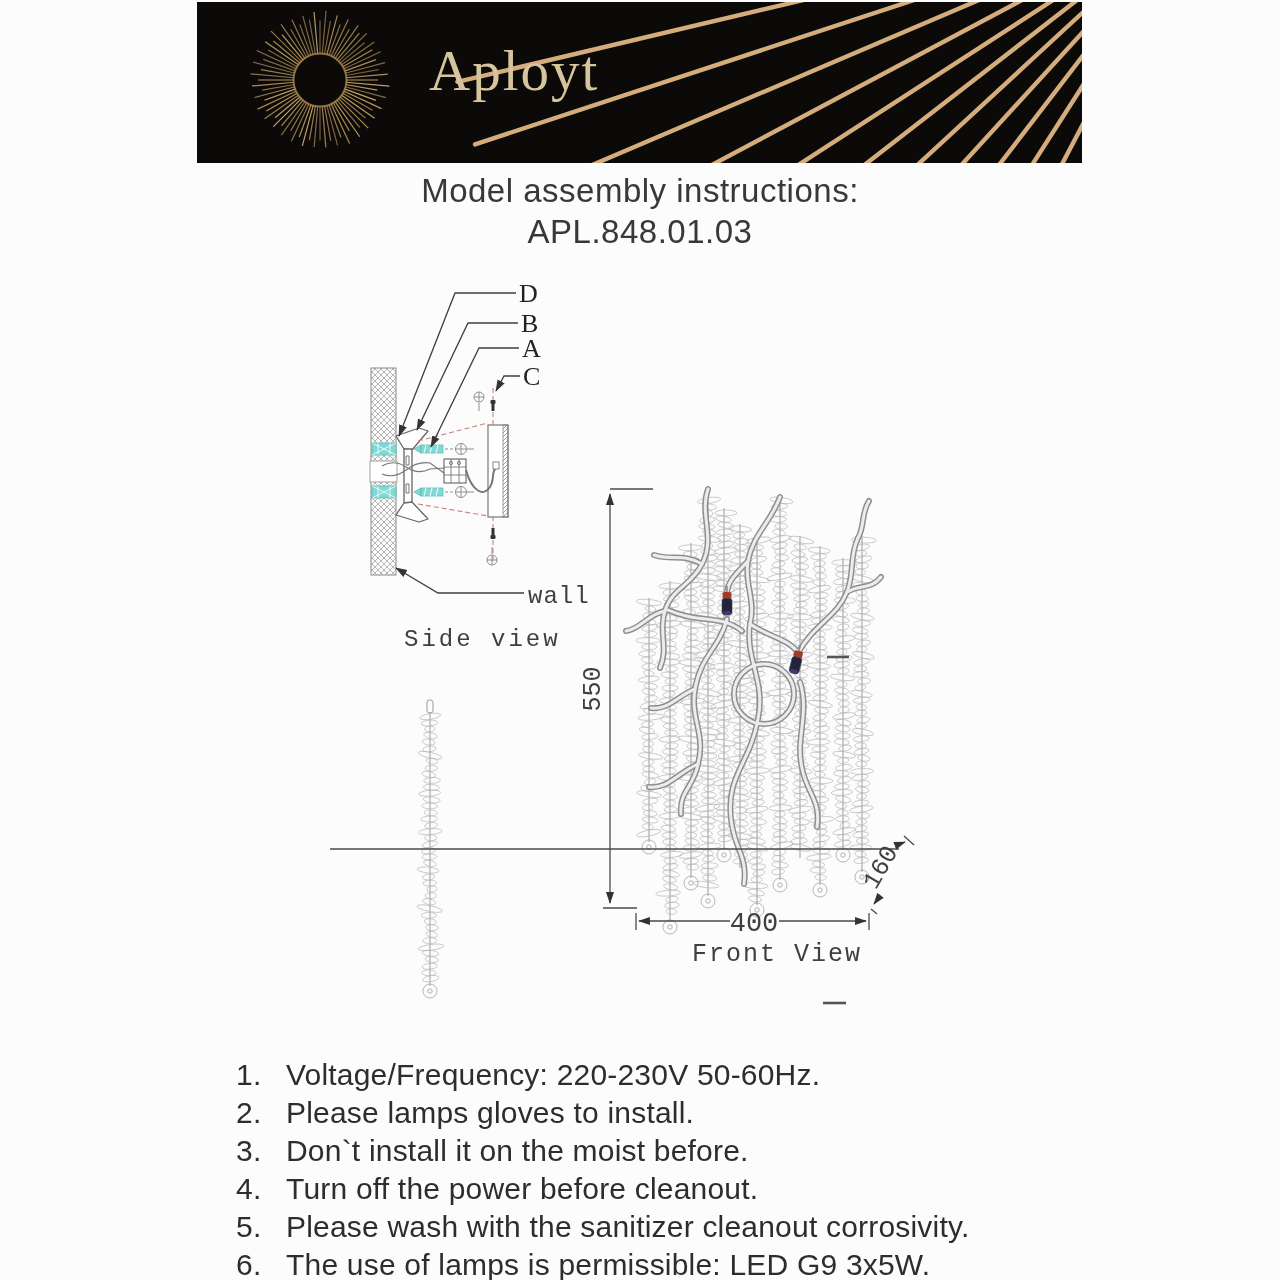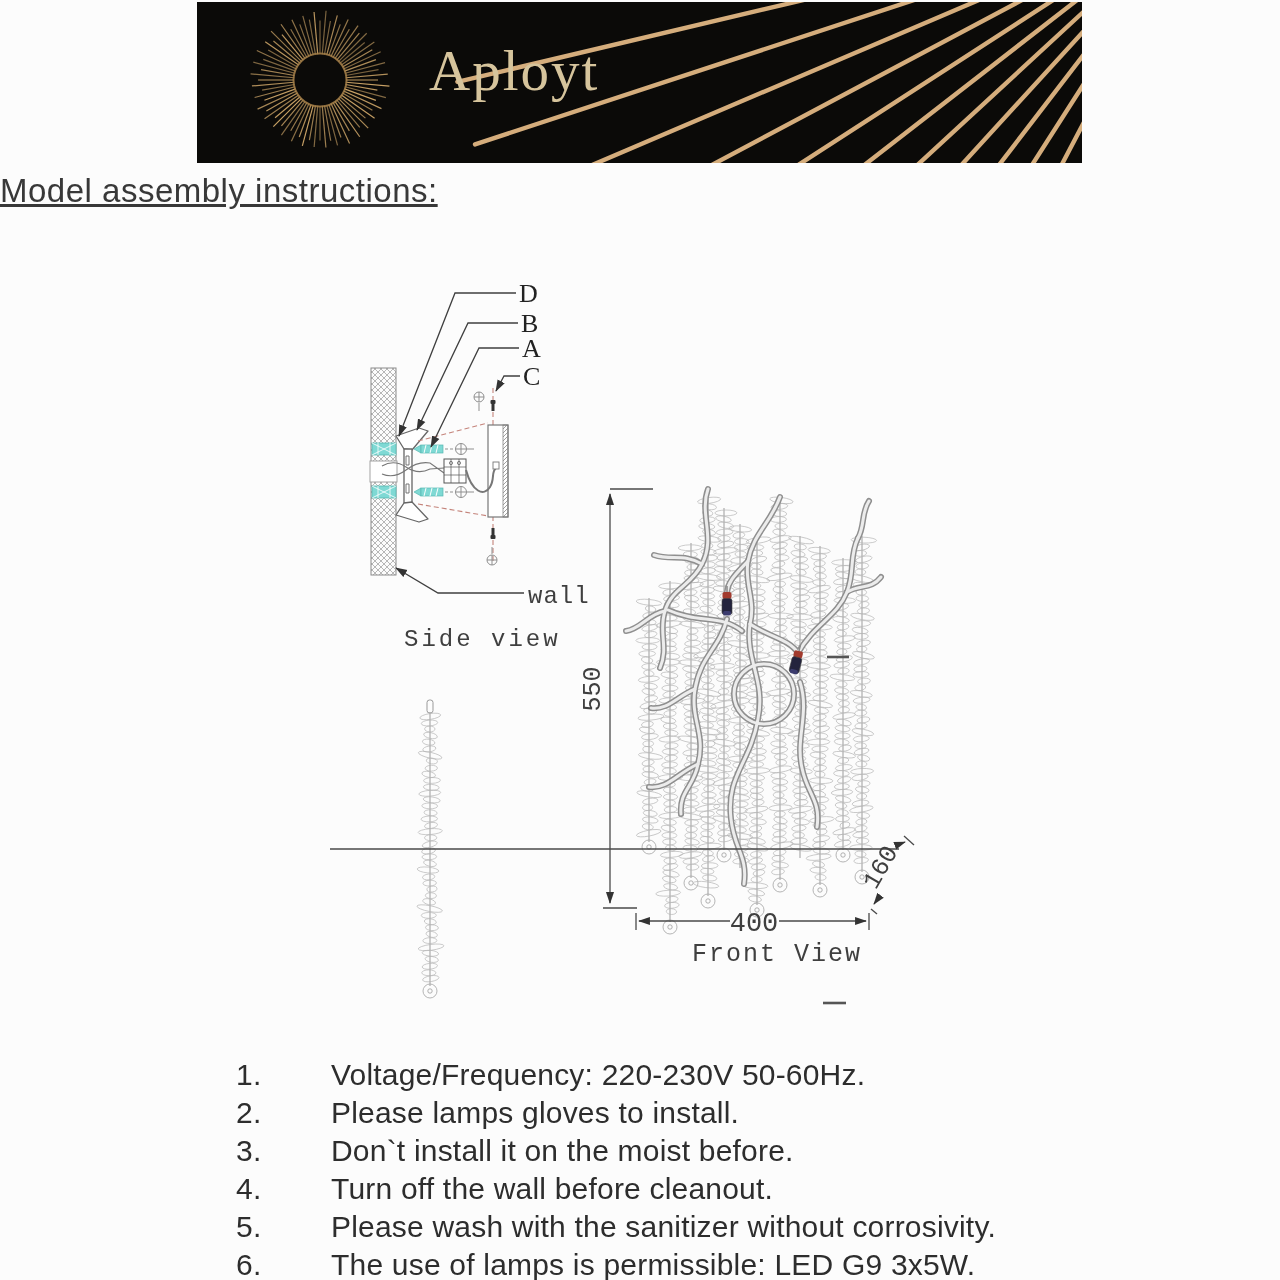--- a/index.html
+++ b/index.html
@@ -14,38 +14,38 @@
 
   
   .banner{position:absolute;left:197px;top:2px;width:885px;height:161px;
     background:var(--banner-bg);overflow:hidden;padding-left:48px;}
   .banner svg{position:absolute;left:0;top:0;width:100%;height:100%;}
   .brand{position:absolute;left:232px;top:36px;width:370px;
     font-family:"Liberation Serif",serif;font-size:57px;font-weight:400;
     letter-spacing:2px;color:var(--logo-text);}
 
   
-  .title-block{position:absolute;left:0;top:170px;width:1280px;text-align:left;
-    color:var(--ink);font-size:33px;line-height:41px;letter-spacing:.5px;text-decoration:underline;}
+  .title-block{position:absolute;left:0;top:170px;width:1280px;text-align:center;
+    color:var(--ink);font-size:33px;line-height:41px;letter-spacing:.5px;}
 
   
   .drawing{position:absolute;left:330px;top:258px;width:620px;height:772px;}
   .mono{font-family:"Liberation Mono",monospace;fill:#3f3f3f;}
   .serif{font-family:"Liberation Serif",serif;fill:#222;font-size:26px;}
   .leader{fill:none;stroke:#3f3f3f;stroke-width:1.3;}
   .dim{stroke:#4a4a4a;stroke-width:1.3;fill:none;}
   .tube{stroke:#8f8f8f;stroke-width:6;fill:none;stroke-linecap:round;}
   .tube-core{stroke:#ececec;stroke-width:3;fill:none;stroke-linecap:round;}
 
   
   .instructions{position:absolute;left:236px;top:1056px;width:880px;list-style:none;
     color:#2d2d2d;font-size:30px;line-height:38px;letter-spacing:.2px;}
   .inst-row{display:flex;}
   .inst-num{width:50px;flex:0 0 50px;}
-  .inst-text{flex:1;margin-left:45px;}
+  .inst-text{flex:1;}
 </style>
 </head>
 <body>
 
 <div class="page">
 
   <header class="banner">
     <svg viewBox="0 0 885 161" aria-hidden="true">
       <g id="rays-burst">
           <line x1="149" y1="78" x2="181" y2="78" stroke="var(--gold-dim)" stroke-width="1.2" opacity="0.7928310477593187"></line>
@@ -137,20 +137,21 @@
           <line x1="898.8196352946088" y1="-51.84291717360824" x2="300.93566203547937" y2="203.17620861870665" stroke="var(--gold)" stroke-width="4.4" stroke-linecap="round"></line>
           <line x1="895.5030743322882" y1="-60.64315896365443" x2="278.021240841264" y2="142.37453806929665" stroke="var(--gold)" stroke-width="4.4" stroke-linecap="round"></line>
           <line x1="892.9503239945203" y1="-69.69452890930847" x2="260.384056689413" y2="79.8378002629596" stroke="var(--gold)" stroke-width="4.4" stroke-linecap="round"></line>
         </g>
     </svg>
     <div class="brand">Aployt</div>
   </header>
 
   <div class="title-block">
     <div>Model assembly instructions:</div>
+    <div>APL.848.01.03</div>
   </div>
 
   <svg class="drawing" viewBox="330 258 620 772">
     <defs>
       <pattern id="hatch" width="6" height="6" patternUnits="userSpaceOnUse">
         <path d="M0,6 L6,0 M0,0 L6,6" stroke="#9a9a9a" stroke-width="0.7" fill="none"></path>
       </pattern>
       <pattern id="hatch2" width="4" height="4" patternUnits="userSpaceOnUse">
         <path d="M0,4 L4,0" stroke="#8a8a8a" stroke-width="0.8" fill="none"></path>
       </pattern>
@@ -1066,24 +1067,24 @@
     <li class="inst-row">
       <span class="inst-num">2.</span>
       <span class="inst-text">Please lamps gloves to install.</span>
     </li>
     <li class="inst-row">
       <span class="inst-num">3.</span>
       <span class="inst-text">Don`t install it on the moist before.</span>
     </li>
     <li class="inst-row">
       <span class="inst-num">4.</span>
-      <span class="inst-text">Turn off the wall before cleanout.</span>
+      <span class="inst-text">Turn off the power before cleanout.</span>
     </li>
     <li class="inst-row">
       <span class="inst-num">5.</span>
-      <span class="inst-text">Please wash with the sanitizer without corrosivity.</span>
+      <span class="inst-text">Please wash with the sanitizer cleanout corrosivity.</span>
     </li>
     <li class="inst-row">
       <span class="inst-num">6.</span>
       <span class="inst-text">The use of lamps is permissible: LED G9 3x5W.</span>
     </li>
   </ol>
 </div>
 
 </body></html>

